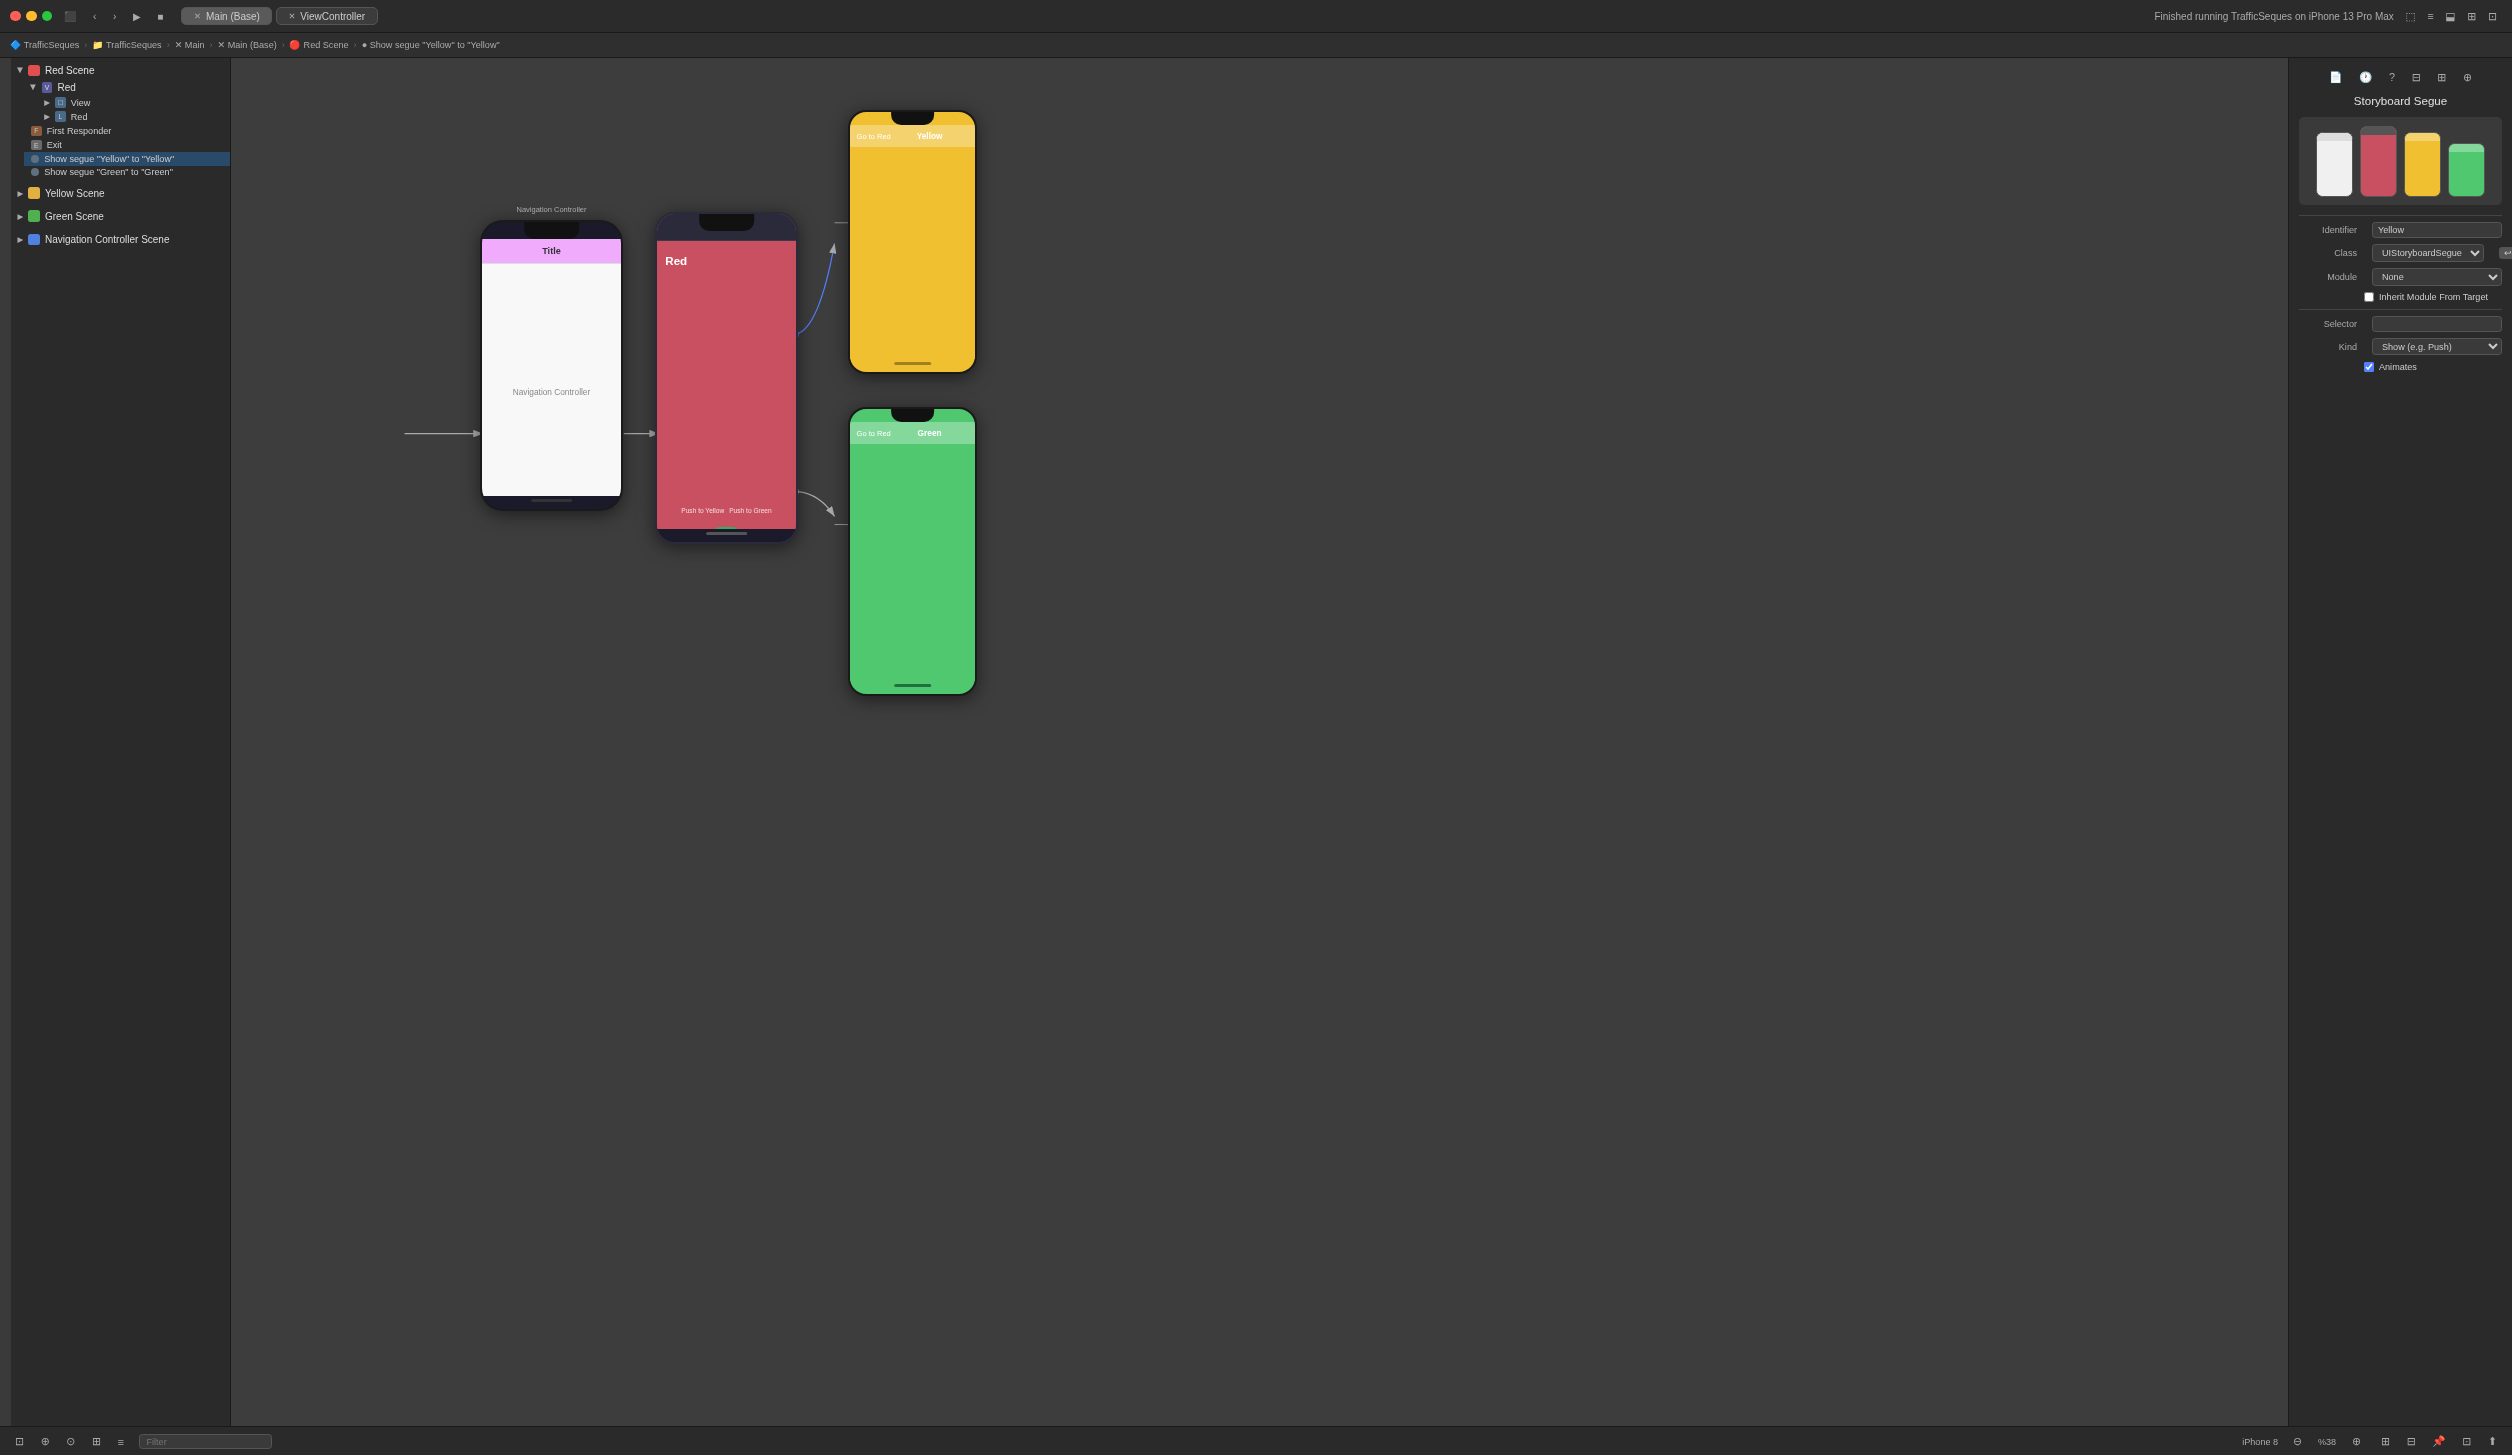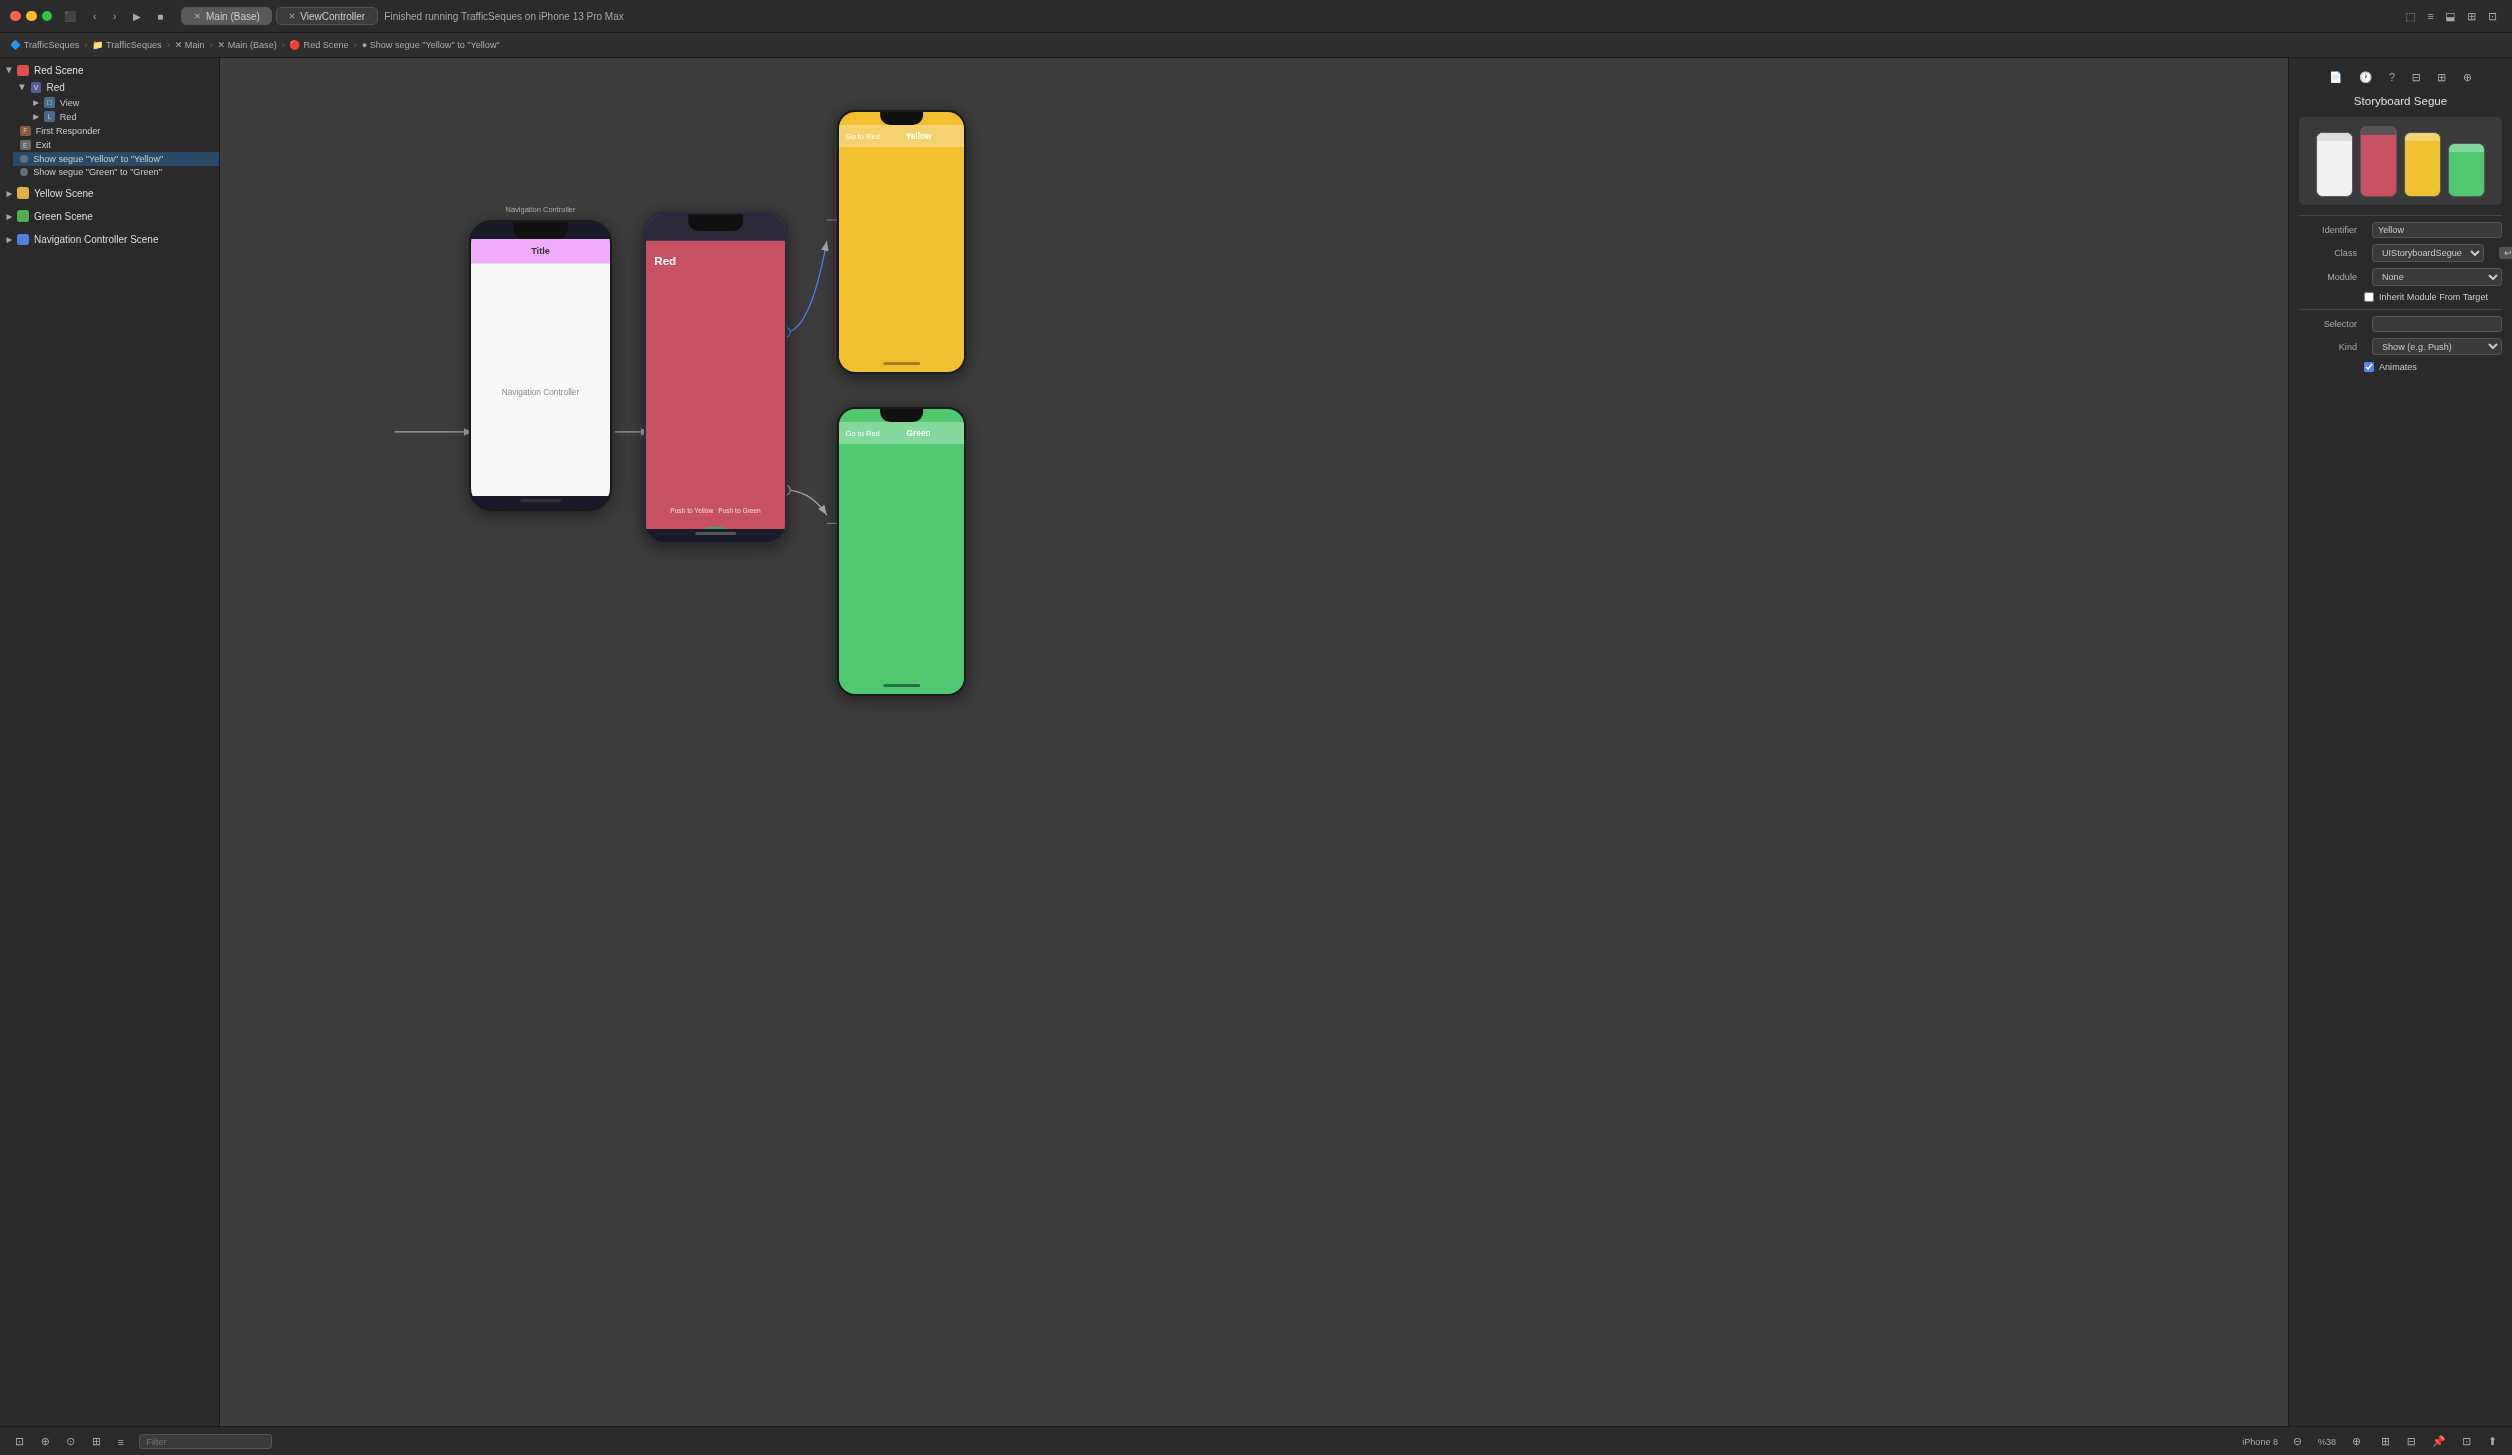--- a/index.html
+++ b/index.html
@@ -10,28 +10,28 @@
     .traffic-lights { display: flex; gap: 5px; }
     .tl { width: 10.8px; height: 10.8px; border-radius: 50%; }
     .tl-red { background: #ff5f57; }
     .tl-yellow { background: #febc2e; }
     .tl-green { background: #28c840; }
     .titlebar-btn { background: none; border: none; color: #aaa; cursor: pointer; padding: 1.7px 5px; font-size: 10px; }
     .titlebar-tabs { display: flex; gap: 3.3px; margin-left: 6.6px; }
     .tab { background: #3c3c3c; border: 0.8px solid #555; border-radius: 5px; padding: 2.5px 11.6px; font-size: 10px; color: #ccc; cursor: pointer; display: flex; align-items: center; gap: 5px; }
     .tab.active { background: #5a5a5a; }
     .tab-close { color: #aaa; font-size: 8.3px; }
-    .titlebar-center { flex: 1; text-align: left; font-size: 10px; color: #aaa; }
+    .titlebar-center { flex: 1; text-align: right; font-size: 10px; color: #aaa; }
 
     
     .breadcrumb { height: 25px; background: #2f2f2f; display: flex; align-items: center; padding: 0 10px; gap: 5px; font-size: 9.1px; color: #aaa; border-bottom: 0.8px solid #1a1a1a; }
     .bc-sep { color: #666; }
 
     
-    .main { display: flex; height: calc(1456px - 33px - 25px - 30px); }
+    .main { display: flex; height: calc(1456px - 33px - 25px - 30px); padding-left: 11px; }
 
     
     .sidebar { width: 220px; background: #2a2a2a; border-right: 0.8px solid #1a1a1a; overflow-y: auto; flex-shrink: 0; }
     .sidebar-item { padding: 2.5px 6.6px; cursor: pointer; display: flex; align-items: center; gap: 5px; }
     .sidebar-scene { padding: 3.3px 6.6px; cursor: pointer; display: flex; align-items: center; gap: 5px; font-weight: 500; }
     .sidebar-scene.expanded { color: #e0e0e0; }
     .triangle { font-size: 7.5px; color: #aaa; }
     .triangle.open { transform: rotate(90deg); display: inline-block; }
     .icon-box { width: 11.6px; height: 11.6px; border-radius: 2.5px; flex-shrink: 0; }
     .icon-box-red { background: #e05050; }

